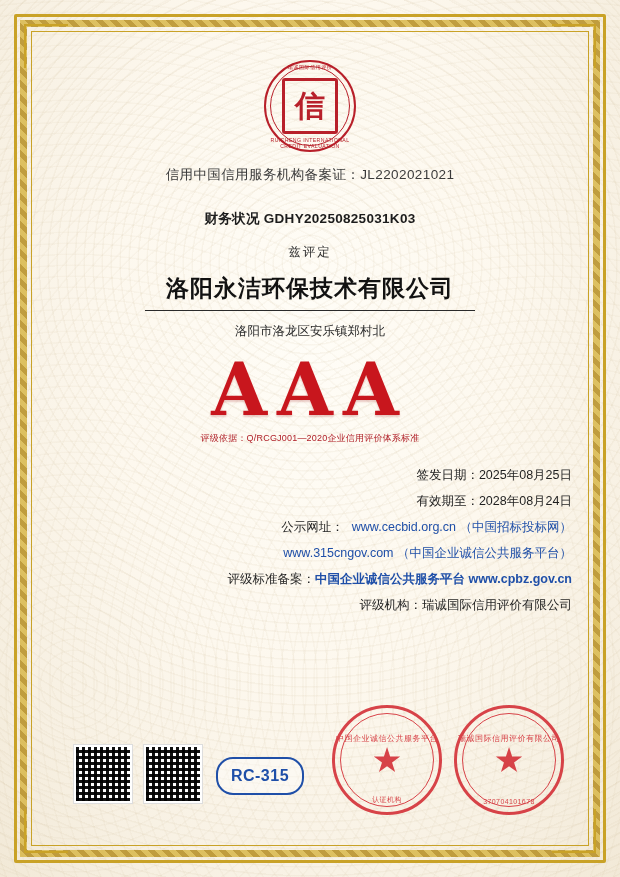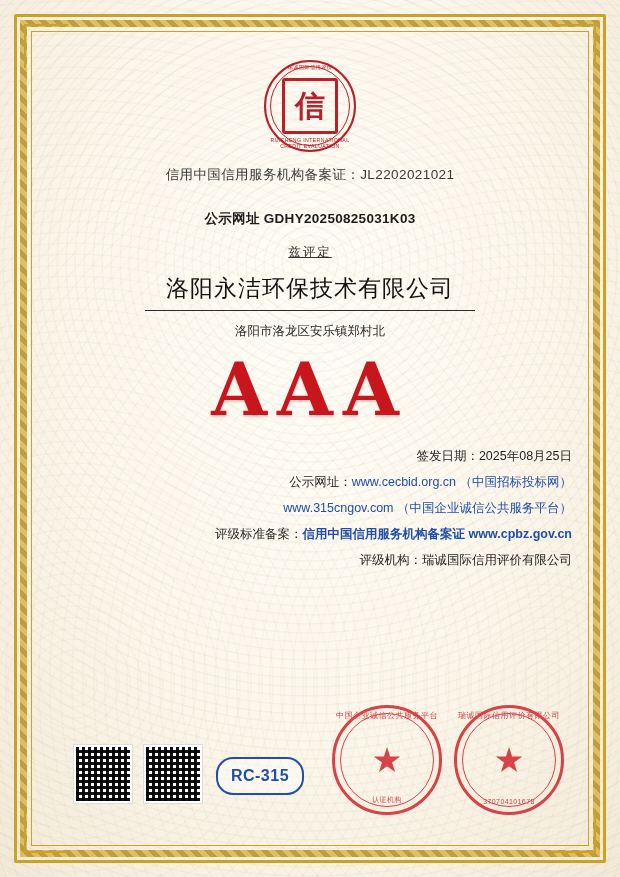--- a/index.html
+++ b/index.html
@@ -106,27 +106,26 @@
     color:#1c1c1c;
     font-weight:bold;
     letter-spacing:.3px;
   }
   .cert-no .lbl{font-weight:bold;}
   .hereby{
     margin-top:16px;
     font-size:12.5px;
     color:#333;
     letter-spacing:2px;
-    text-decoration:underline;
   }
   .company{
     margin:12px auto 0;
     width:330px;
     font-size:23px;
-    font-weight:normal;
+    font-weight:bold;
     color:#121212;
     letter-spacing:1px;
     padding-bottom:6px;
     border-bottom:1.5px solid #2b2b2b;
     font-family:"DejaVu Sans", sans-serif;
   }
   .address{
     margin-top:12px;
     font-size:12.5px;
     color:#2b2b2b;
@@ -166,21 +165,21 @@
   }
   .row{
     font-size:12.5px;
     color:#1f1f1f;
     margin-bottom:9px;
     white-space:nowrap;
   }
   .row .k{display:inline-block;min-width:86px;}
   .row .v{}
   .row.indent{padding-left:86px;}
-  .row .blue{color:#1f4fa8;}
+  .row .blue{color:#1f4fa8;margin-left:8px;}
   .row .bluebold{color:#1f4fa8;font-weight:bold;}
 
   
   .bottom{
     position:absolute;left:0;right:0;bottom:0;height:128px;
   }
   .qr{
     position:absolute;bottom:30px;
     width:54px;height:54px;
     background:
@@ -212,21 +211,21 @@
     opacity:.88;
   }
   .stamp .s-ring{
     position:absolute;inset:5px;border-radius:50%;border:1px solid #d32b33;
   }
   .stamp .star{
     position:absolute;left:50%;top:50%;transform:translate(-50%,-50%);
     font-size:30px;color:#d32b33;line-height:1;
   }
   .stamp .s-top{
-    position:absolute;left:0;right:0;top:2px;text-align:center;
+    position:absolute;left:0;right:0;top:25px;text-align:center;
     font-size:8px;letter-spacing:.5px;
   }
   .stamp .s-bot{
     position:absolute;left:0;right:0;bottom:7px;text-align:center;
     font-size:7px;letter-spacing:.4px;
   }
   .stamp.s1{left:284px;}
   .stamp.s2{left:406px;}
 </style>
 </head>
@@ -248,44 +247,48 @@
       <div class="ring"></div>
       <div class="ring2"></div>
       <div class="arc-top">瑞诚国际信用评价</div>
       <div class="core">信</div>
       <div class="arc-bottom">RUICHENG INTERNATIONAL CREDIT EVALUATION</div>
     </div>
 
     <div class="subtitle">信用中国信用服务机构备案证：JL2202021021</div>
 
     <div class="cert-no">
-      <span class="lbl">公示网址</span>
+      <span class="lbl">财务状况</span>
       <span>GDHY20250825031K03</span>
     </div>
 
     <div class="hereby">兹评定</div>
 
     <div class="company">洛阳永洁环保技术有限公司</div>
     <div class="address">洛阳市洛龙区安乐镇郑村北</div>
 
 
     <div class="grade">AAA</div>
+    <div class="grade-basis">评级依据：Q/RCGJ001—2020企业信用评价体系标准</div>
 
     <div class="details">
       <div class="row">
         <span class="k">签发日期：</span><span class="v">2025年08月25日</span>
+      </div>
+      <div class="row">
+        <span class="k">有效期至：</span><span class="v">2028年08月24日</span>
       </div>
       <div class="row">
         <span class="k">公示网址：</span><span class="v blue">www.cecbid.org.cn （中国招标投标网）</span>
       </div>
       <div class="row indent">
         <span class="v blue">www.315cngov.com （中国企业诚信公共服务平台）</span>
       </div>
       <div class="row">
-        <span class="k">评级标准备案：</span><span class="v bluebold">信用中国信用服务机构备案证 www.cpbz.gov.cn</span>
+        <span class="k">评级标准备案：</span><span class="v bluebold">中国企业诚信公共服务平台 www.cpbz.gov.cn</span>
       </div>
       <div class="row">
         <span class="k">评级机构：</span><span class="v">瑞诚国际信用评价有限公司</span>
       </div>
     </div>
 
     <div class="bottom">
       <div class="qr q1"></div>
       <div class="qr q2"></div>
       <div class="rc">RC-315</div>

